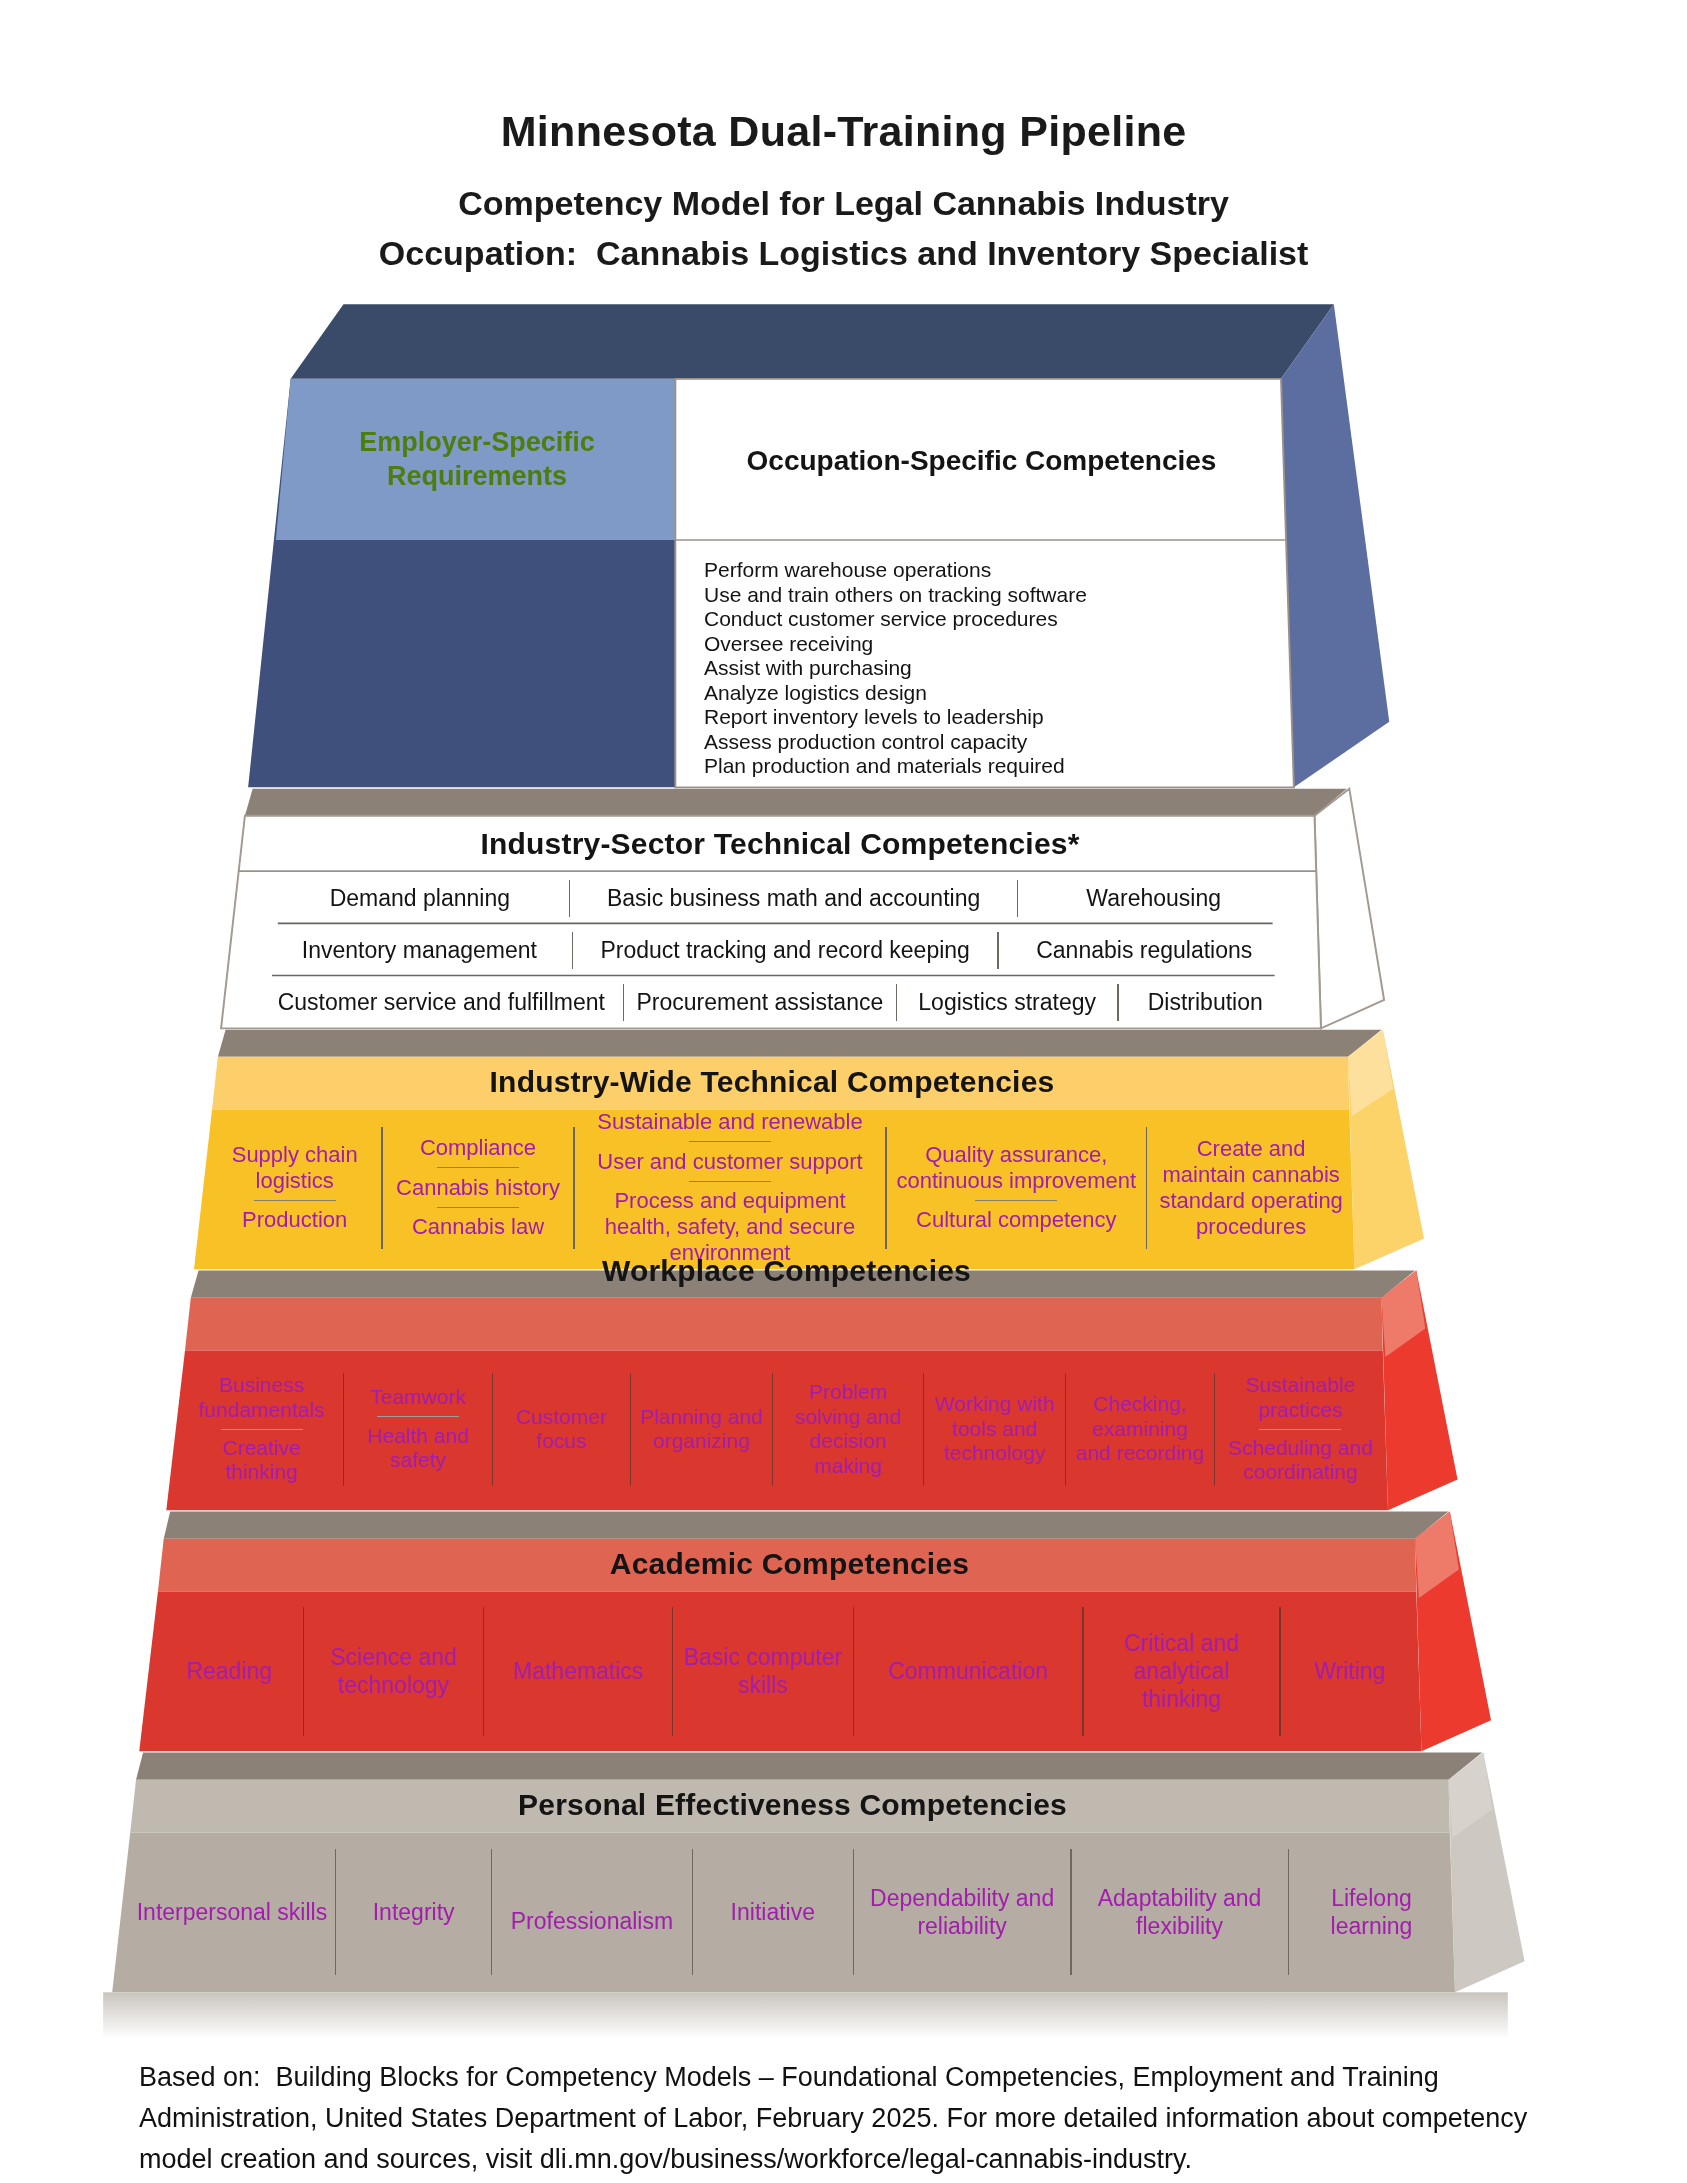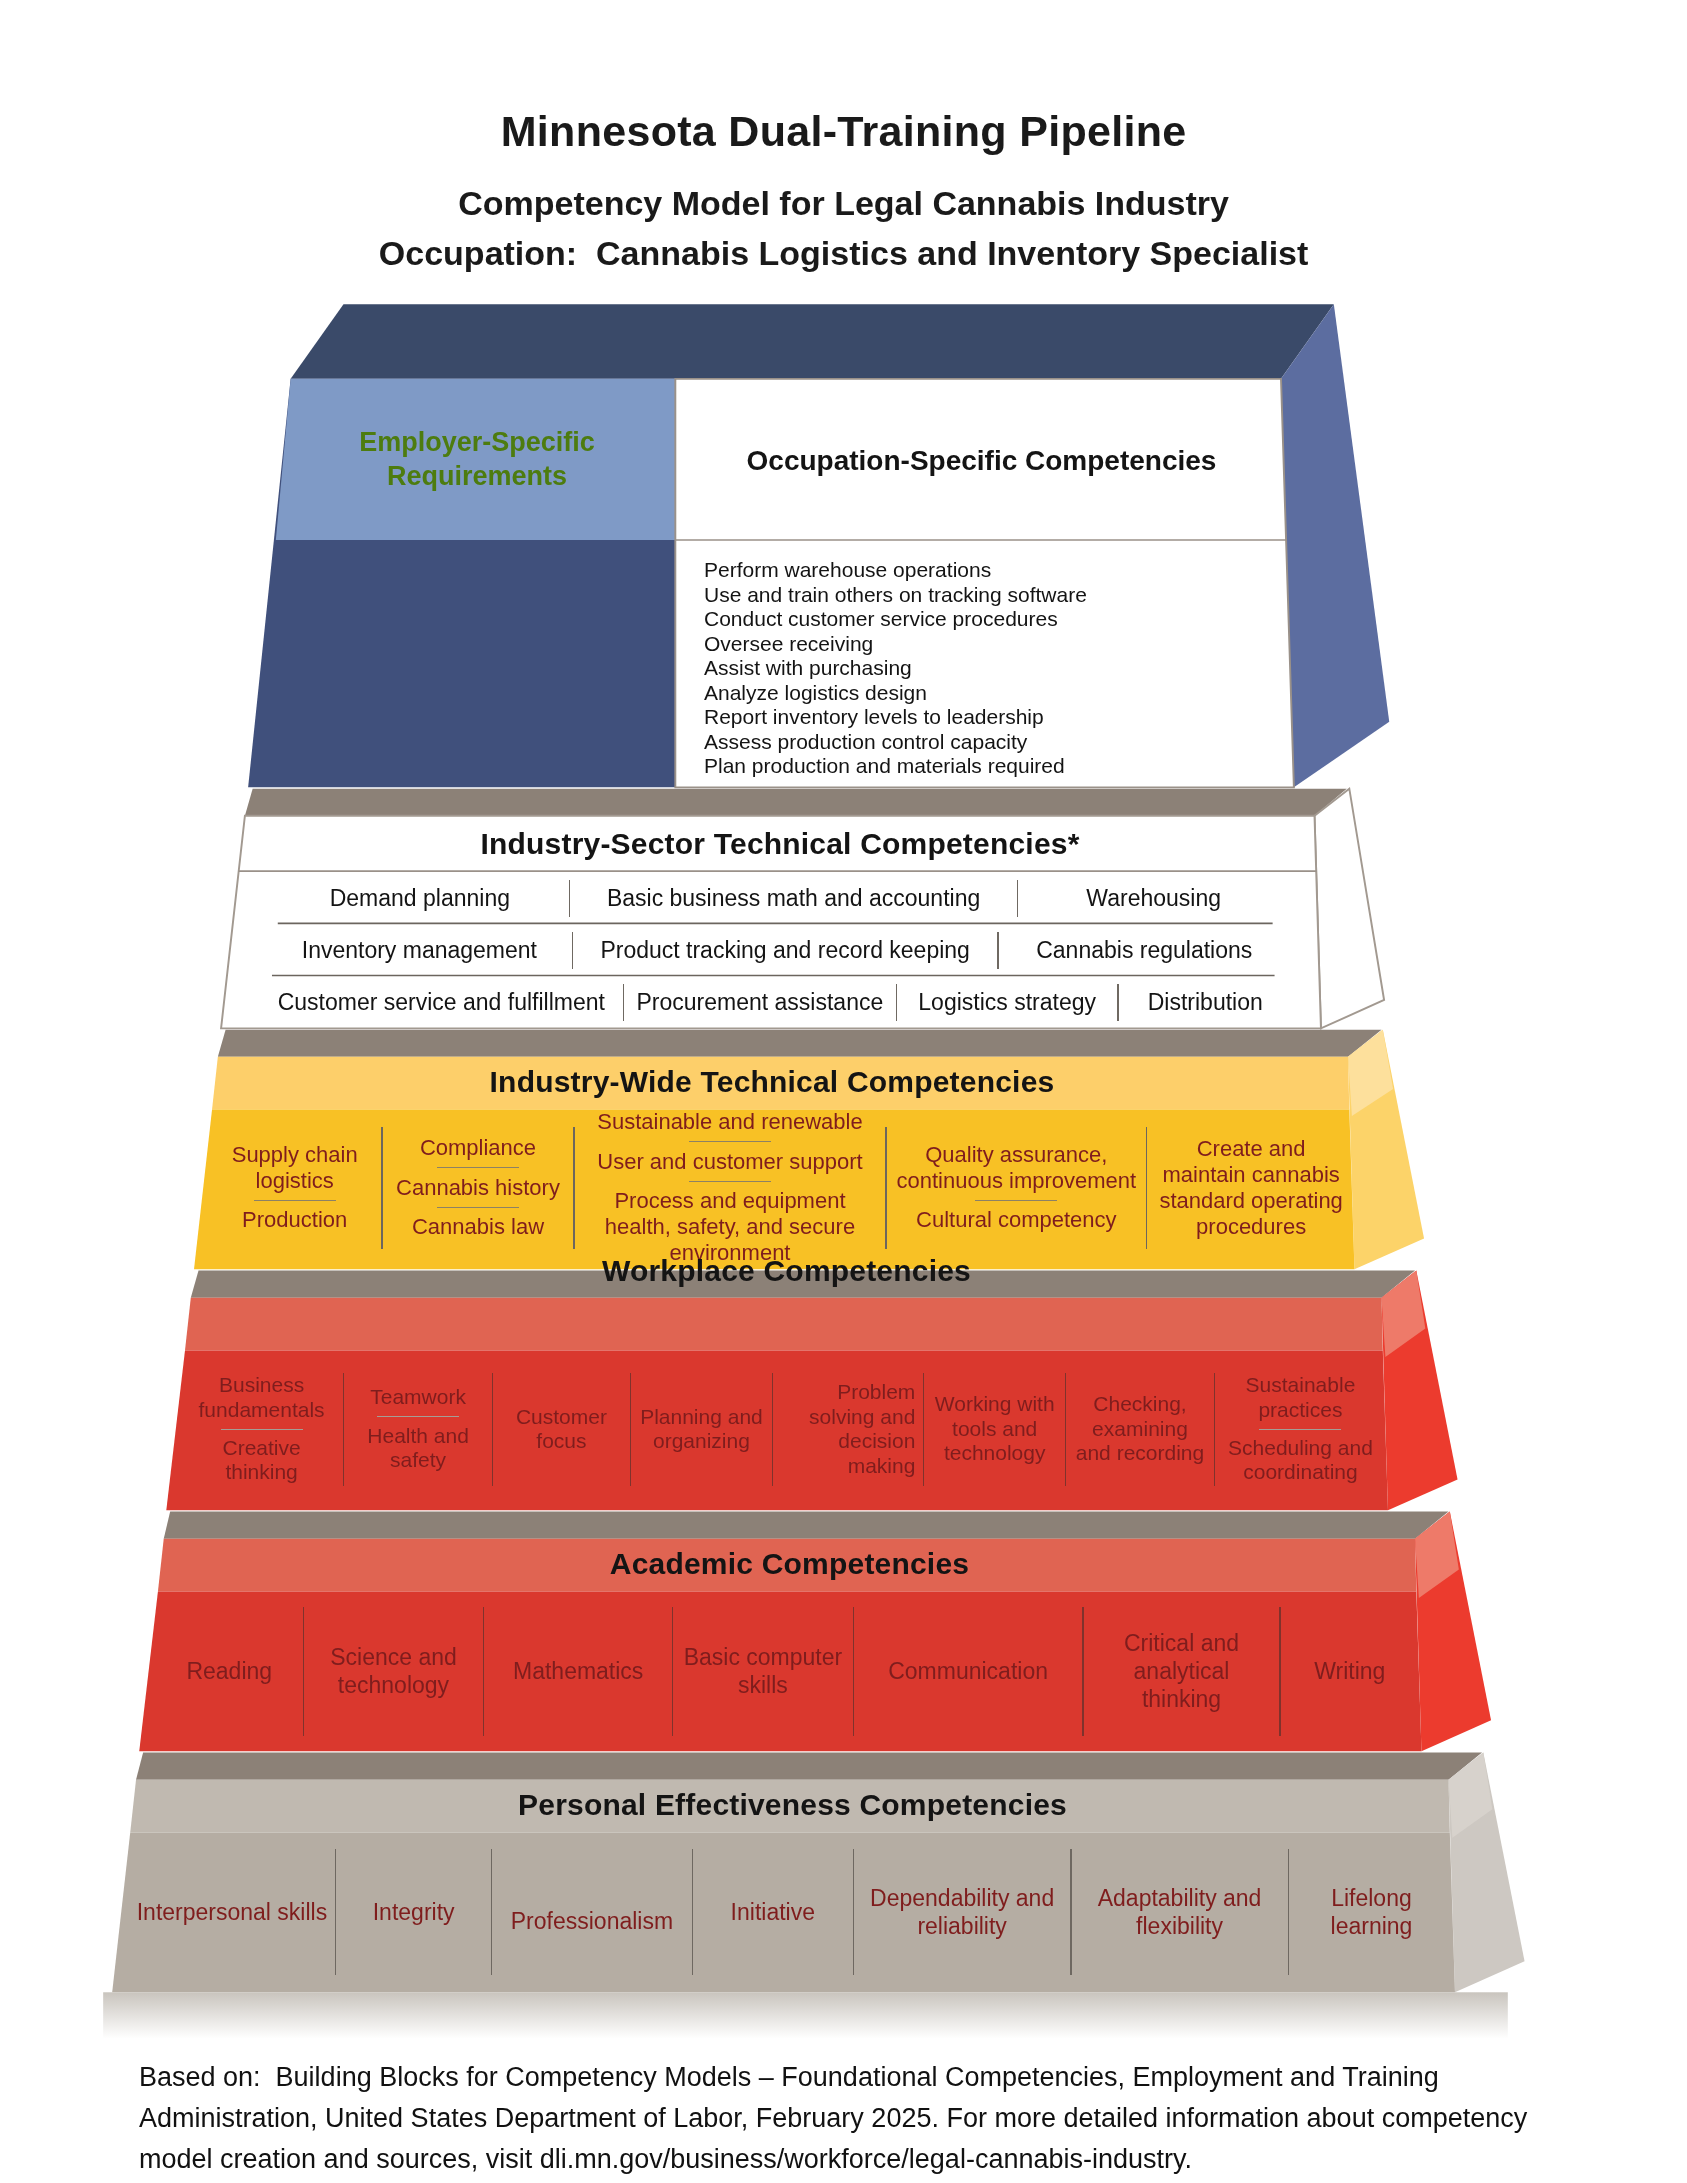--- a/index.html
+++ b/index.html
@@ -14,21 +14,21 @@
   .emp-label{font-size:27px;font-weight:700;color:#4d7c0f;line-height:1.25;}
   .occ-title{font-size:28px;font-weight:700;color:#141414;}
   .occ-list{display:flex;flex-direction:column;justify-content:space-between;
             font-size:21px;color:#141414;}
   .occ-list div{line-height:24.5px;}
   .rowflex{display:flex;align-items:center;}
   .rowcell{display:flex;align-items:center;justify-content:center;
            padding:0 6.4px;font-size:23px;color:#141414;}
   .colflex{display:flex;align-items:center;}
   .col{display:flex;flex-direction:column;align-items:center;justify-content:center;
-       text-align:center;padding:0 7.7px;color:#7f1d1d;}
+       text-align:center;padding:0 7.7px;color:#a21caf;}
   .vdiv{width:1.3px;align-self:center;flex:0 0 auto;}
   .vdiv-gray{background:#6f6962;}
   .vdiv-gold{background:#6d665e;}
   .vdiv-red{background:rgba(55,45,43,0.55);}
   .vdiv-taupe{background:#6e6861;}
   .u{border-top:1.9px solid;width:82px;margin:6.4px 0;}
   .u-gold{border-color:#8d8165;}
   .u-red{border-color:#a59d95;}
   .t3 .col{font-size:22px;line-height:26px;}
   .t4 .col{font-size:21px;line-height:24.5px;}
@@ -196,21 +196,21 @@
     </div>
     <div class="vdiv vdiv-red" style="height:113px;"></div>
     <div class="col" style="flex:0.92;">
       <div>Customer focus</div>
     </div>
     <div class="vdiv vdiv-red" style="height:113px;"></div>
     <div class="col" style="flex:0.95;">
       <div>Planning and organizing</div>
     </div>
     <div class="vdiv vdiv-red" style="height:113px;"></div>
-    <div class="col" style="flex:1.02;text-align:right;">
+    <div class="col" style="flex:1.02;">
       <div>Problem solving and decision making</div>
     </div>
     <div class="vdiv vdiv-red" style="height:113px;"></div>
     <div class="col" style="flex:0.95;">
       <div>Working with tools and technology</div>
     </div>
     <div class="vdiv vdiv-red" style="height:113px;"></div>
     <div class="col" style="flex:1.0;">
       <div>Checking, examining and recording</div>
     </div>

